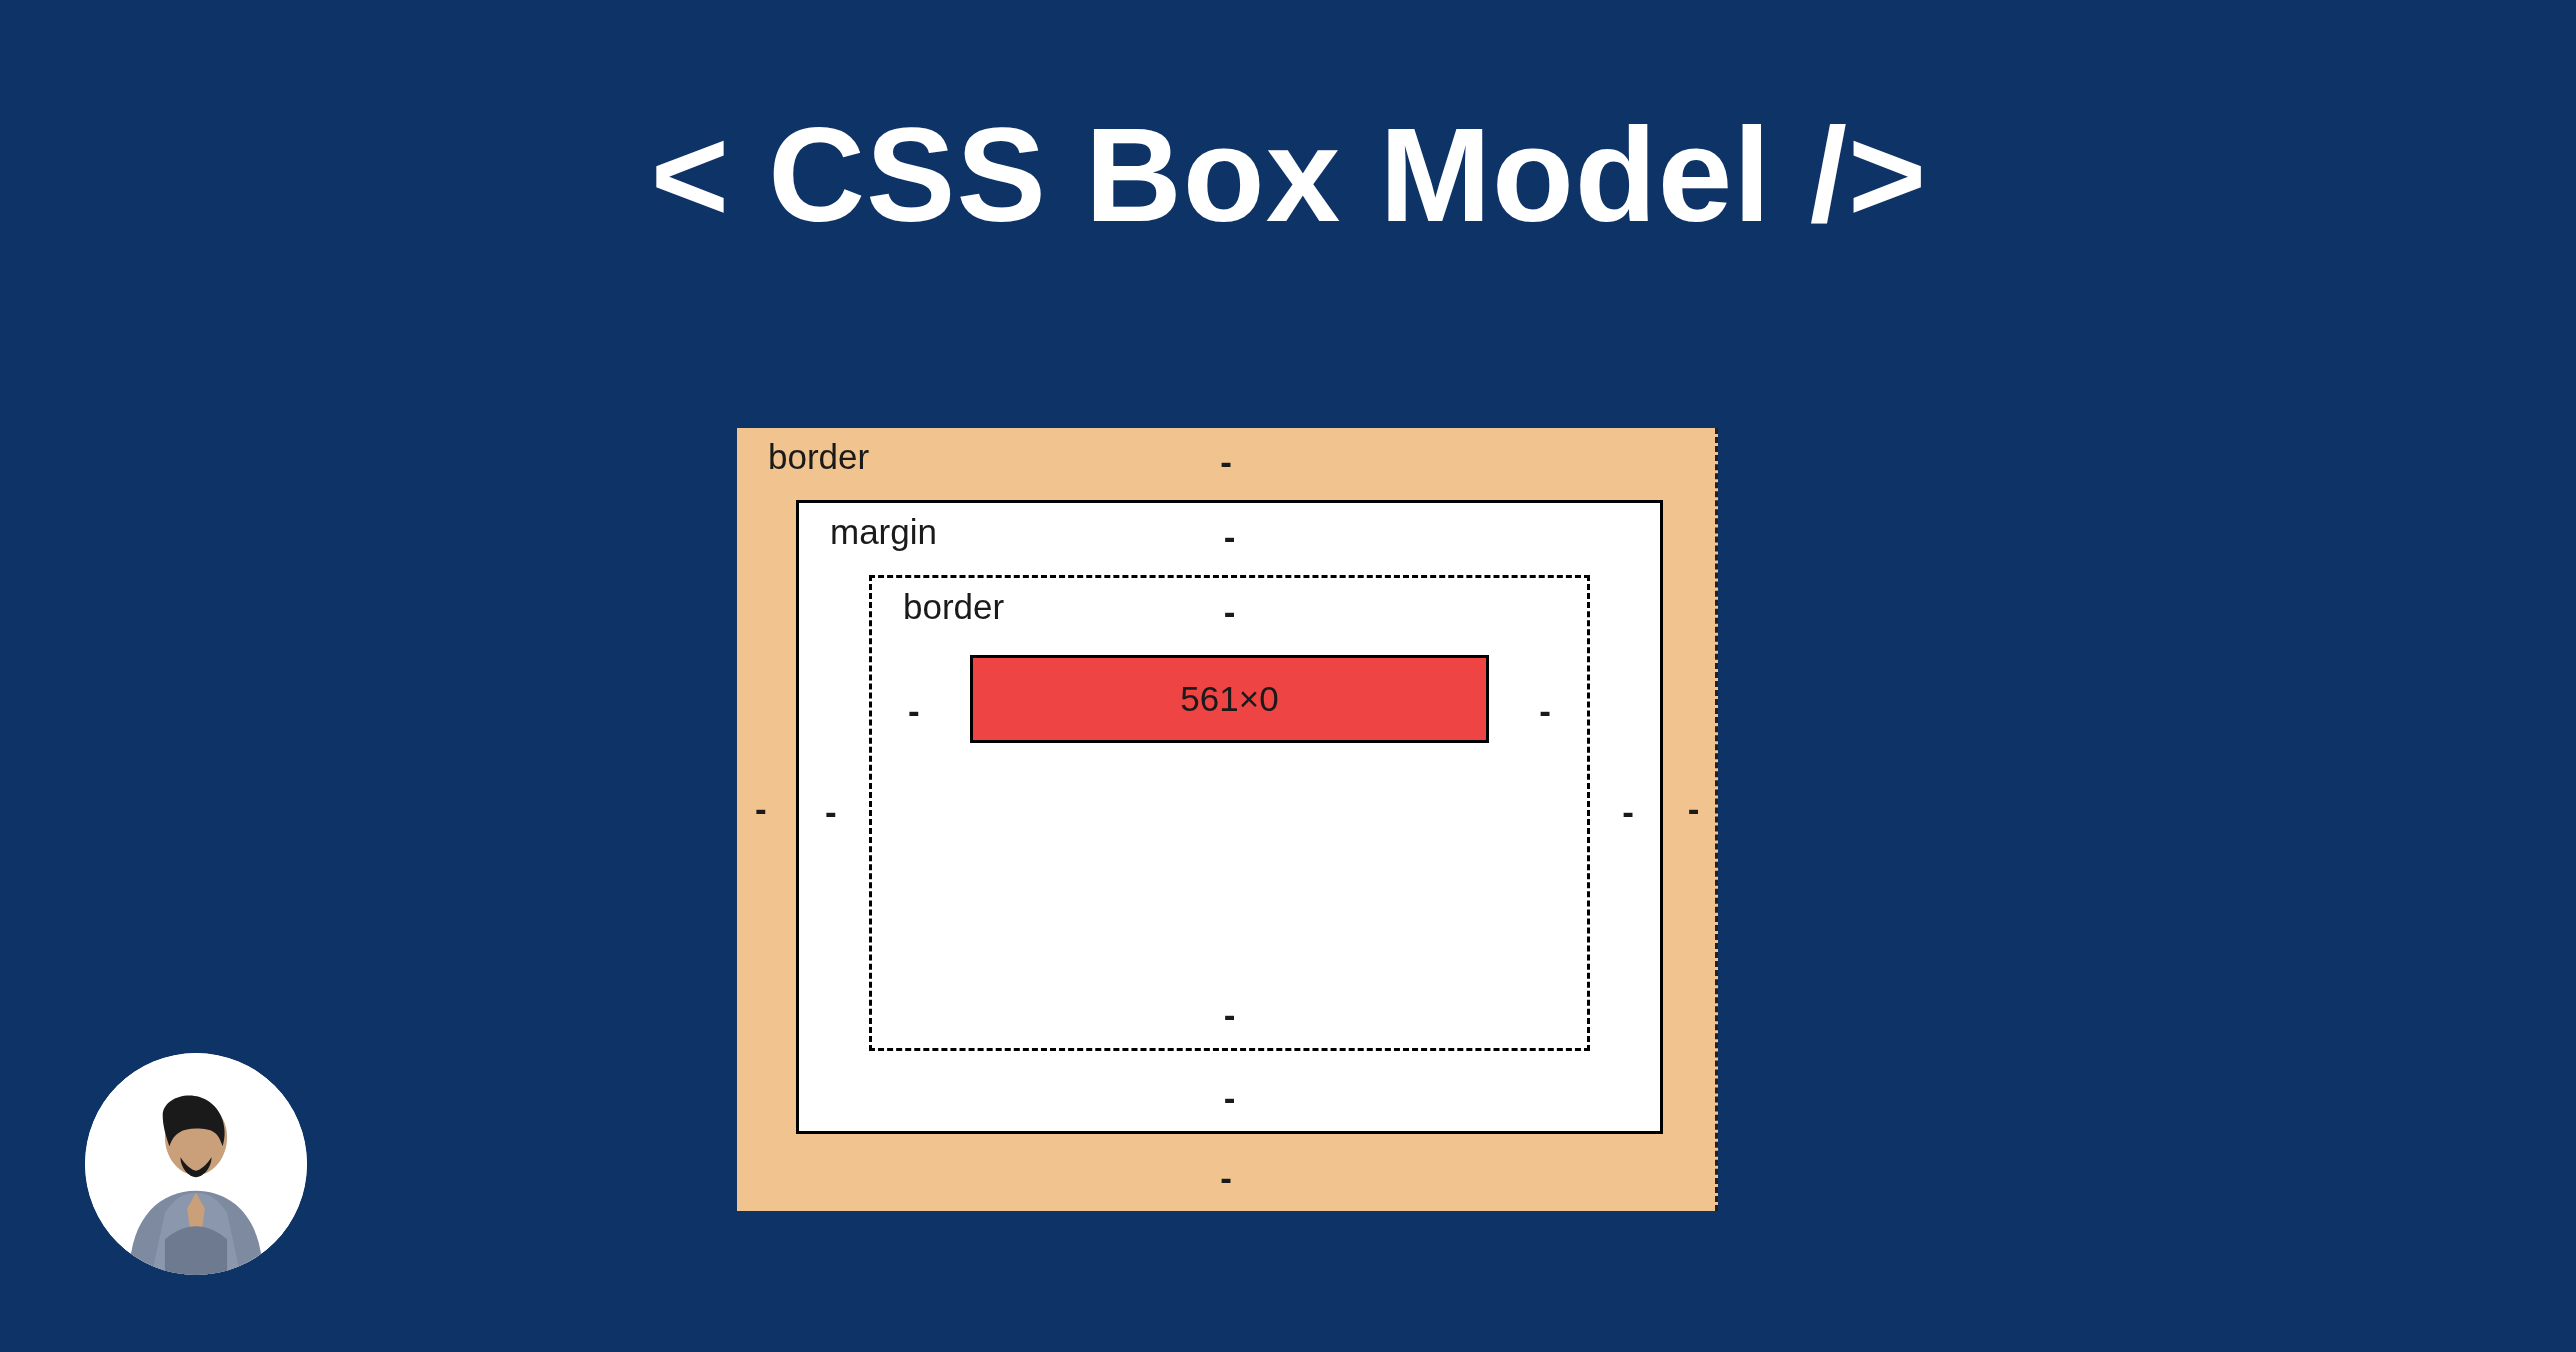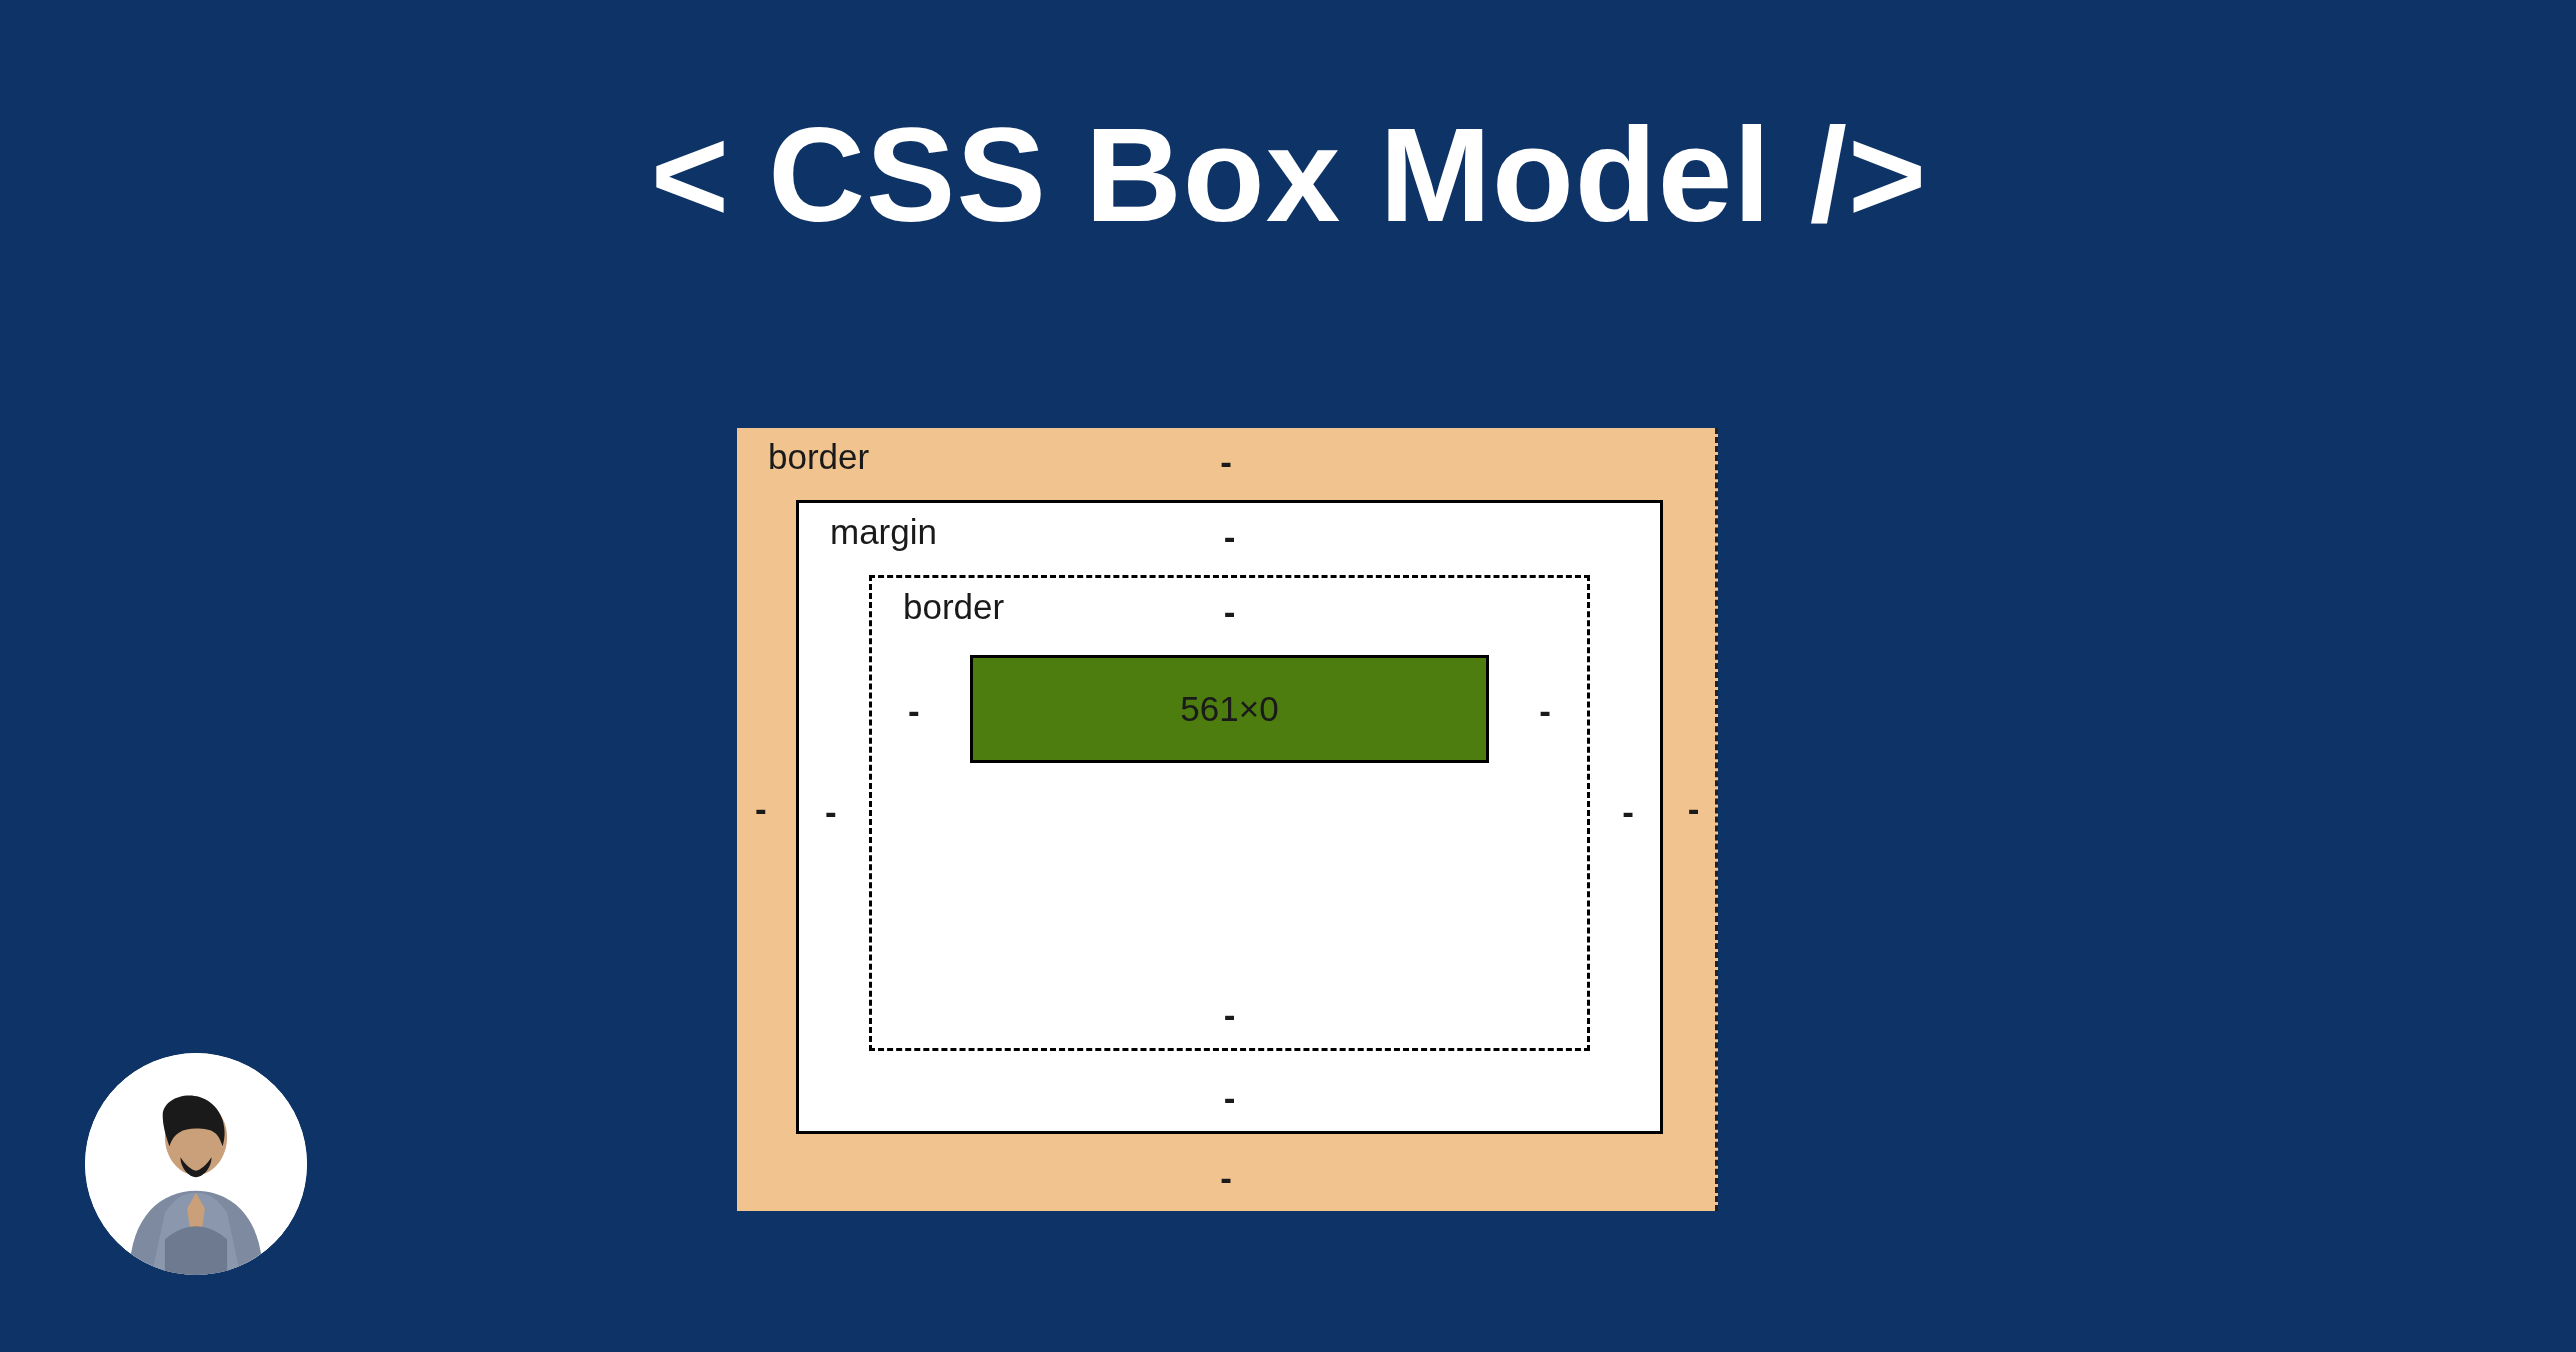--- a/index.html
+++ b/index.html
@@ -60,22 +60,22 @@
     bottom: 80px;
     background: #ffffff;
     border: 3.6px dashed #000;
   }
   .padding-label { top: 9.3px; left: 31px; }
   .content-box {
     position: absolute;
     top: 77px;
     left: 98px;
     right: 98px;
-    height: 108px;
-    background: #4d7c0f;
+    height: 88px;
+    background: #ef4444;
     border: 3.6px solid #000;
     display: flex;
     align-items: center;
     justify-content: center;
     text-align: right;
   }
   .content-text {
     color: #1a1a1a;
     font-size: 35px;
   }

